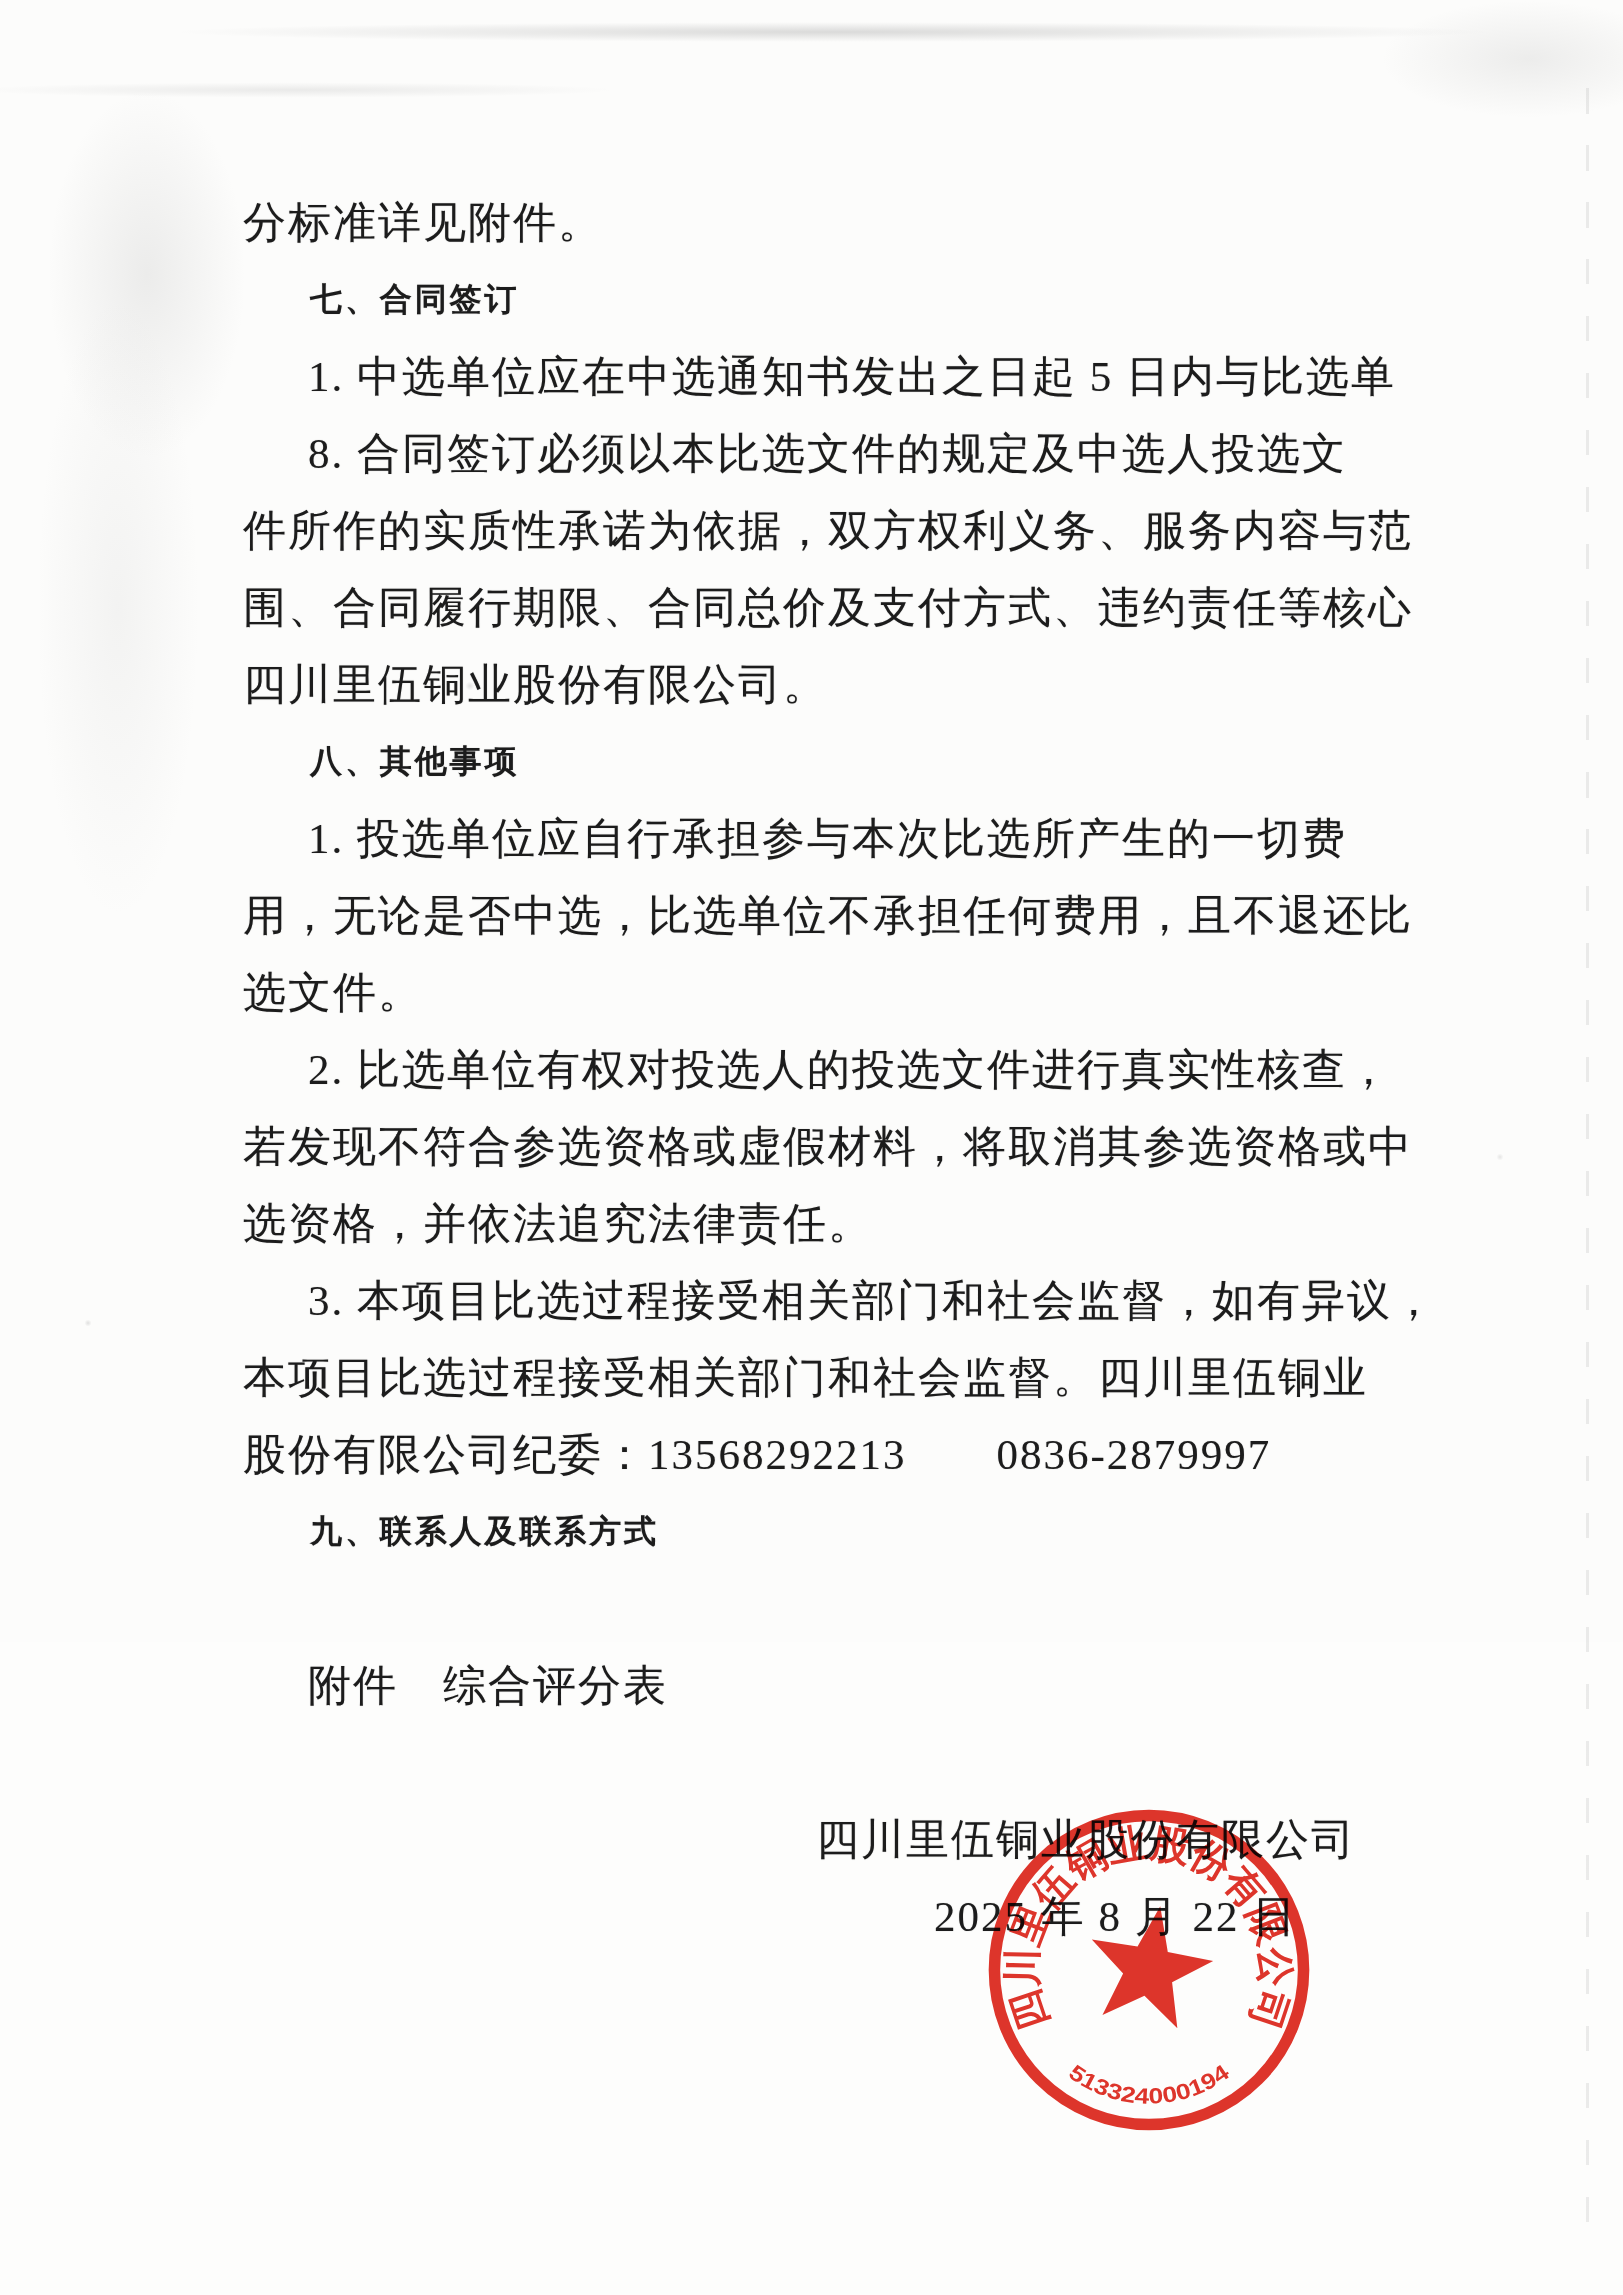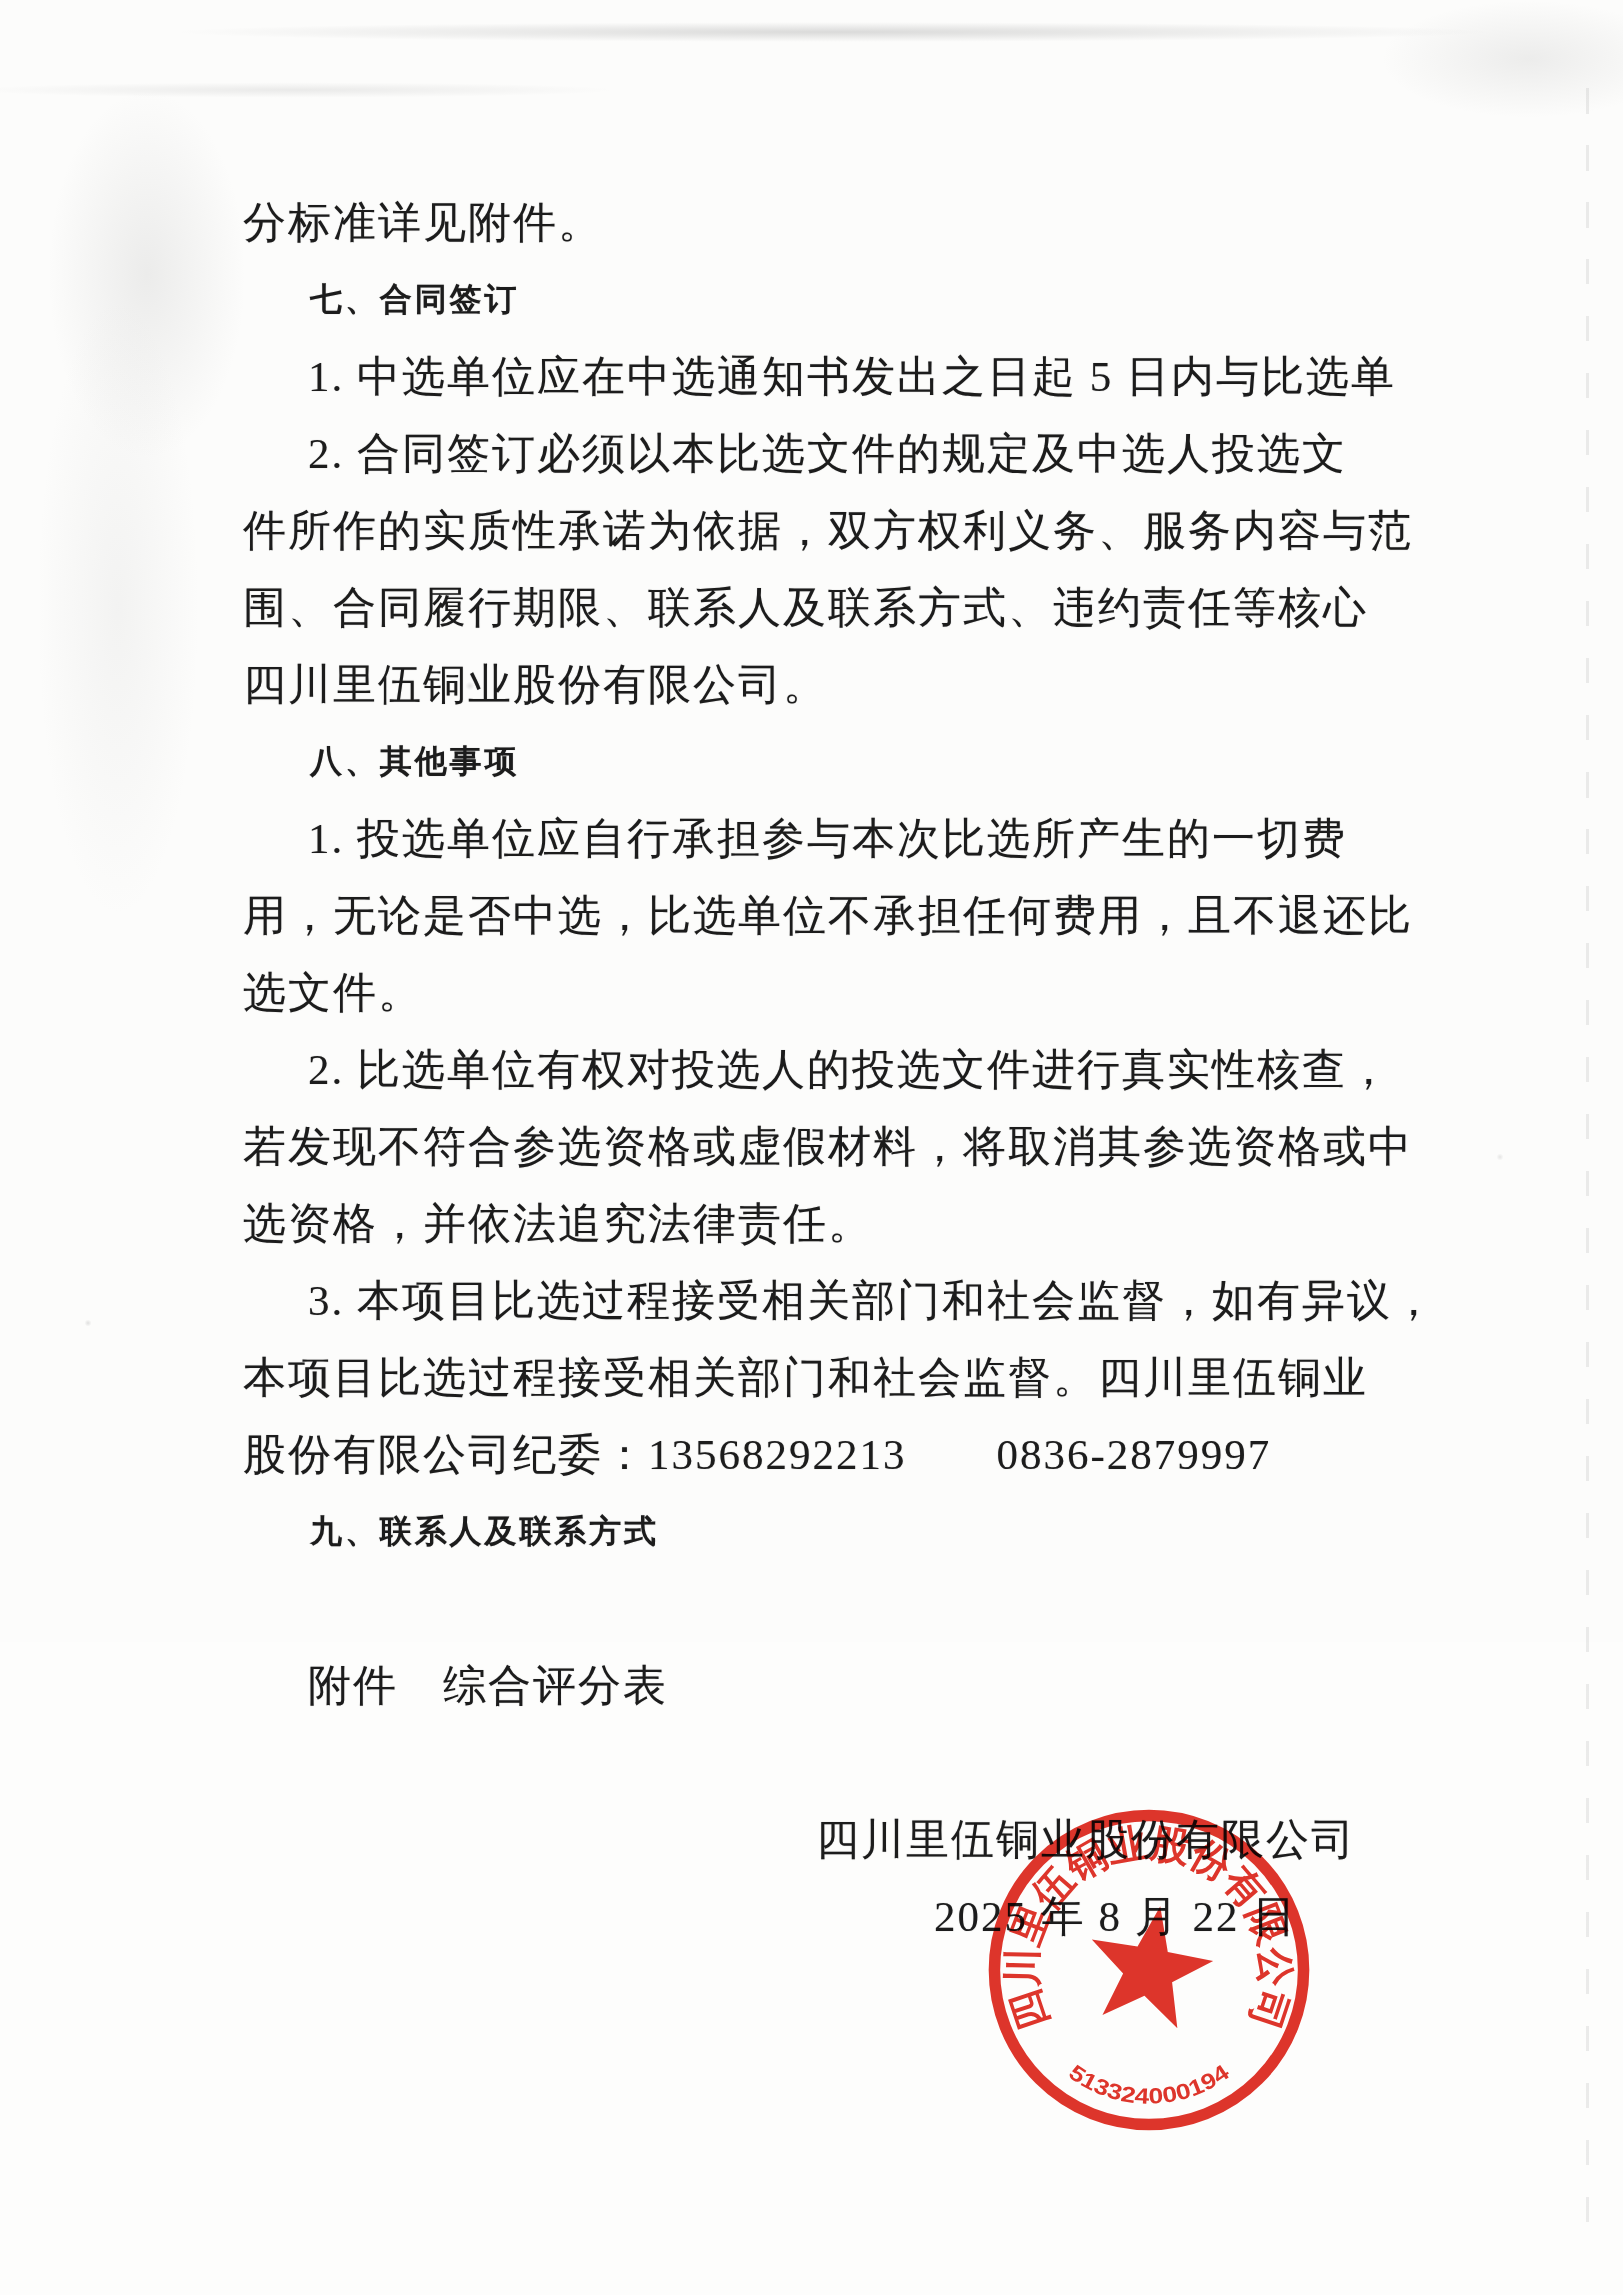--- a/index.html
+++ b/index.html
@@ -68,23 +68,23 @@
 
 <div class="page">
 
   <div class="noise"></div>
   <div class="streak"></div>
 
   <div class="doc">
     <div class="line">分标准详见附件。</div>
     <div class="line heading">七、合同签订</div>
     <div class="line indent">1. 中选单位应在中选通知书发出之日起 5 日内与比选单</div>
-    <div class="line indent">2. 合同签订必须以本比选文件的规定及中选人投选文</div>
+    <div class="line indent">8. 合同签订必须以本比选文件的规定及中选人投选文</div>
     <div class="line">件所作的实质性承诺为依据，双方权利义务、服务内容与范</div>
-    <div class="line">围、合同履行期限、联系人及联系方式、违约责任等核心</div>
+    <div class="line">围、合同履行期限、合同总价及支付方式、违约责任等核心</div>
     <div class="line">四川里伍铜业股份有限公司。</div>
     <div class="line heading">八、其他事项</div>
     <div class="line indent">1. 投选单位应自行承担参与本次比选所产生的一切费</div>
     <div class="line">用，无论是否中选，比选单位不承担任何费用，且不退还比</div>
     <div class="line">选文件。</div>
     <div class="line indent">2. 比选单位有权对投选人的投选文件进行真实性核查，</div>
     <div class="line">若发现不符合参选资格或虚假材料，将取消其参选资格或中</div>
     <div class="line">选资格，并依法追究法律责任。</div>
     <div class="line indent">3. 本项目比选过程接受相关部门和社会监督，如有异议，</div>
     <div class="line">本项目比选过程接受相关部门和社会监督。四川里伍铜业</div>

